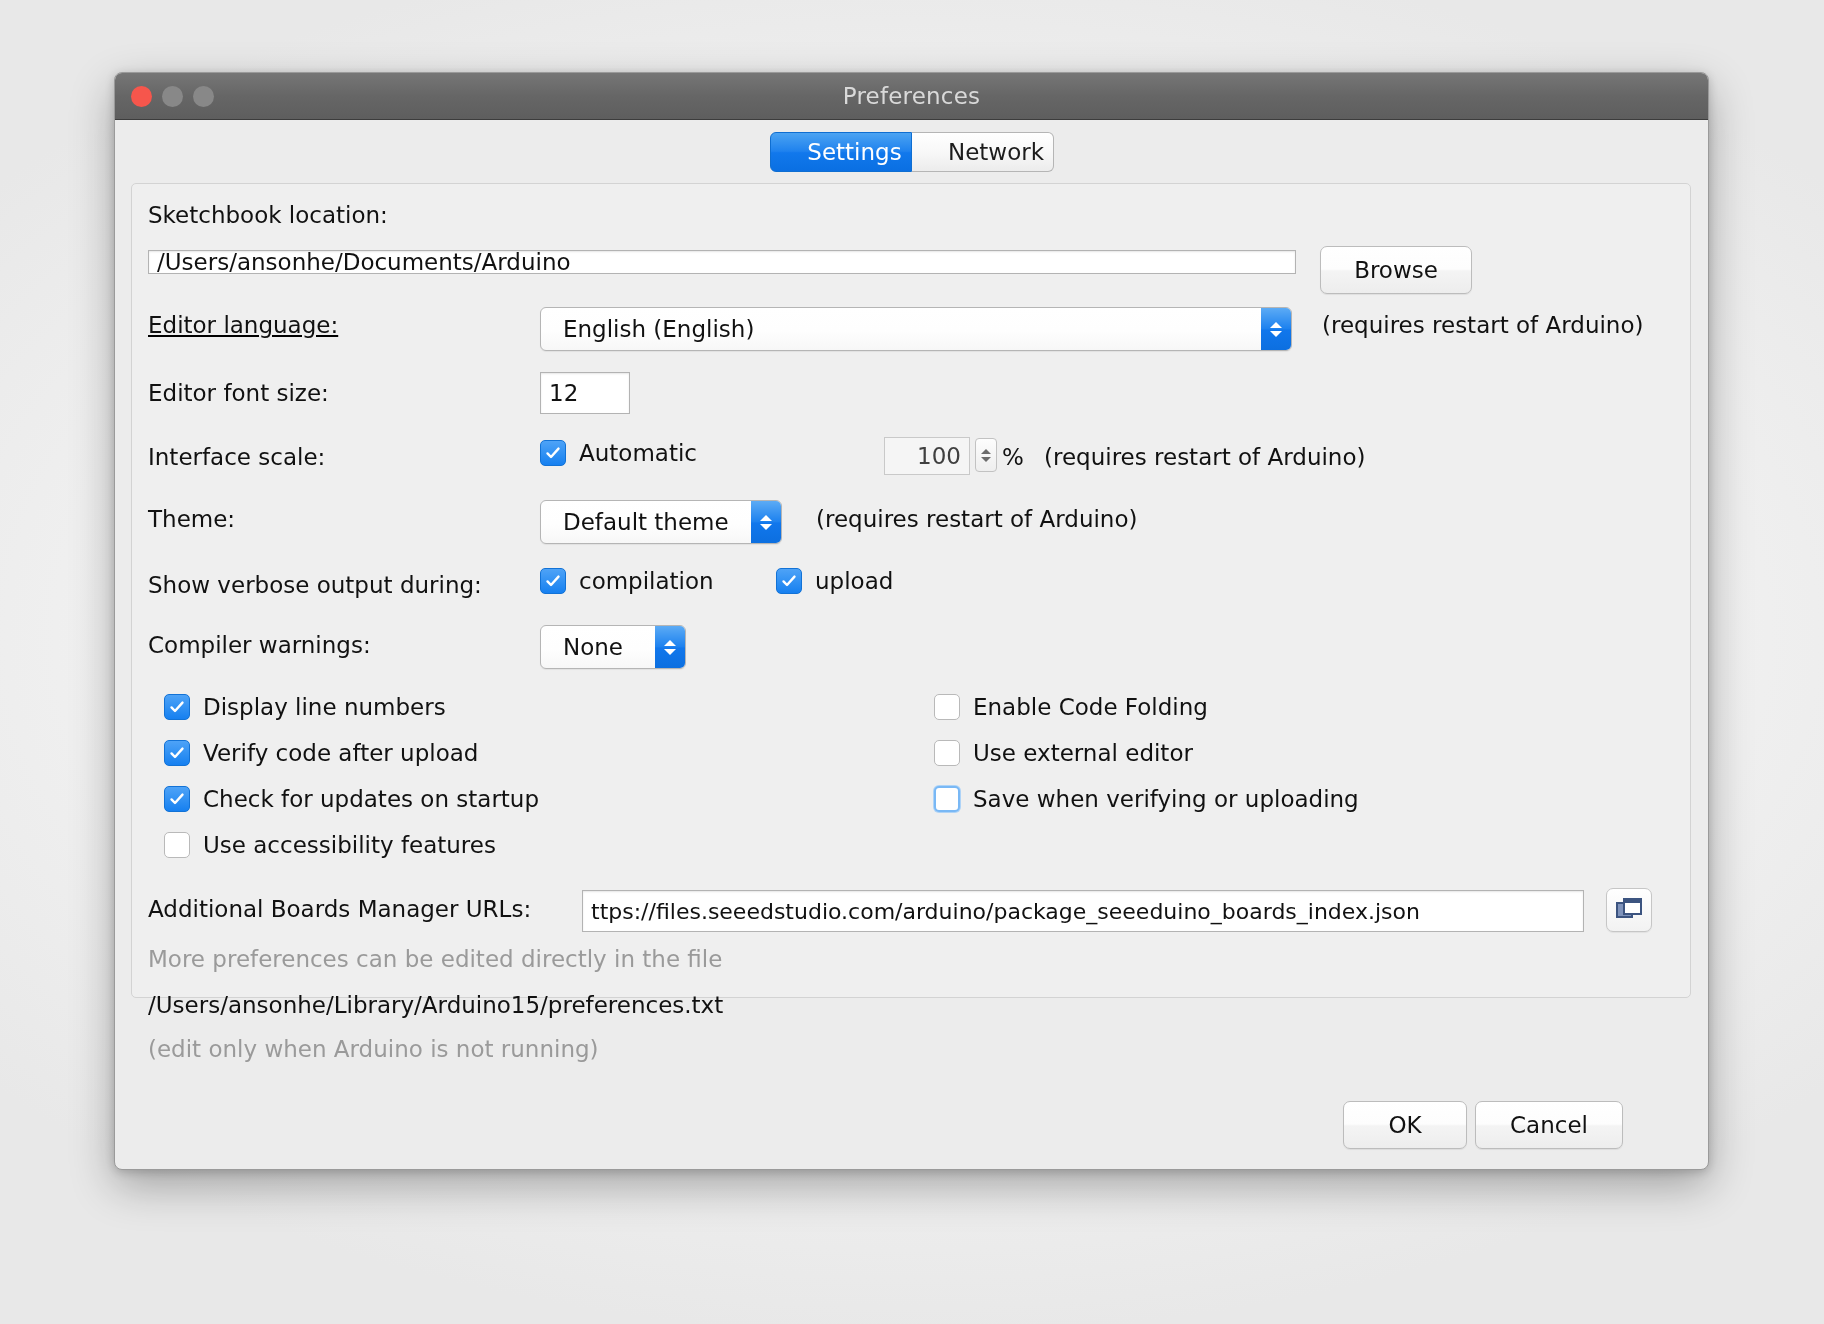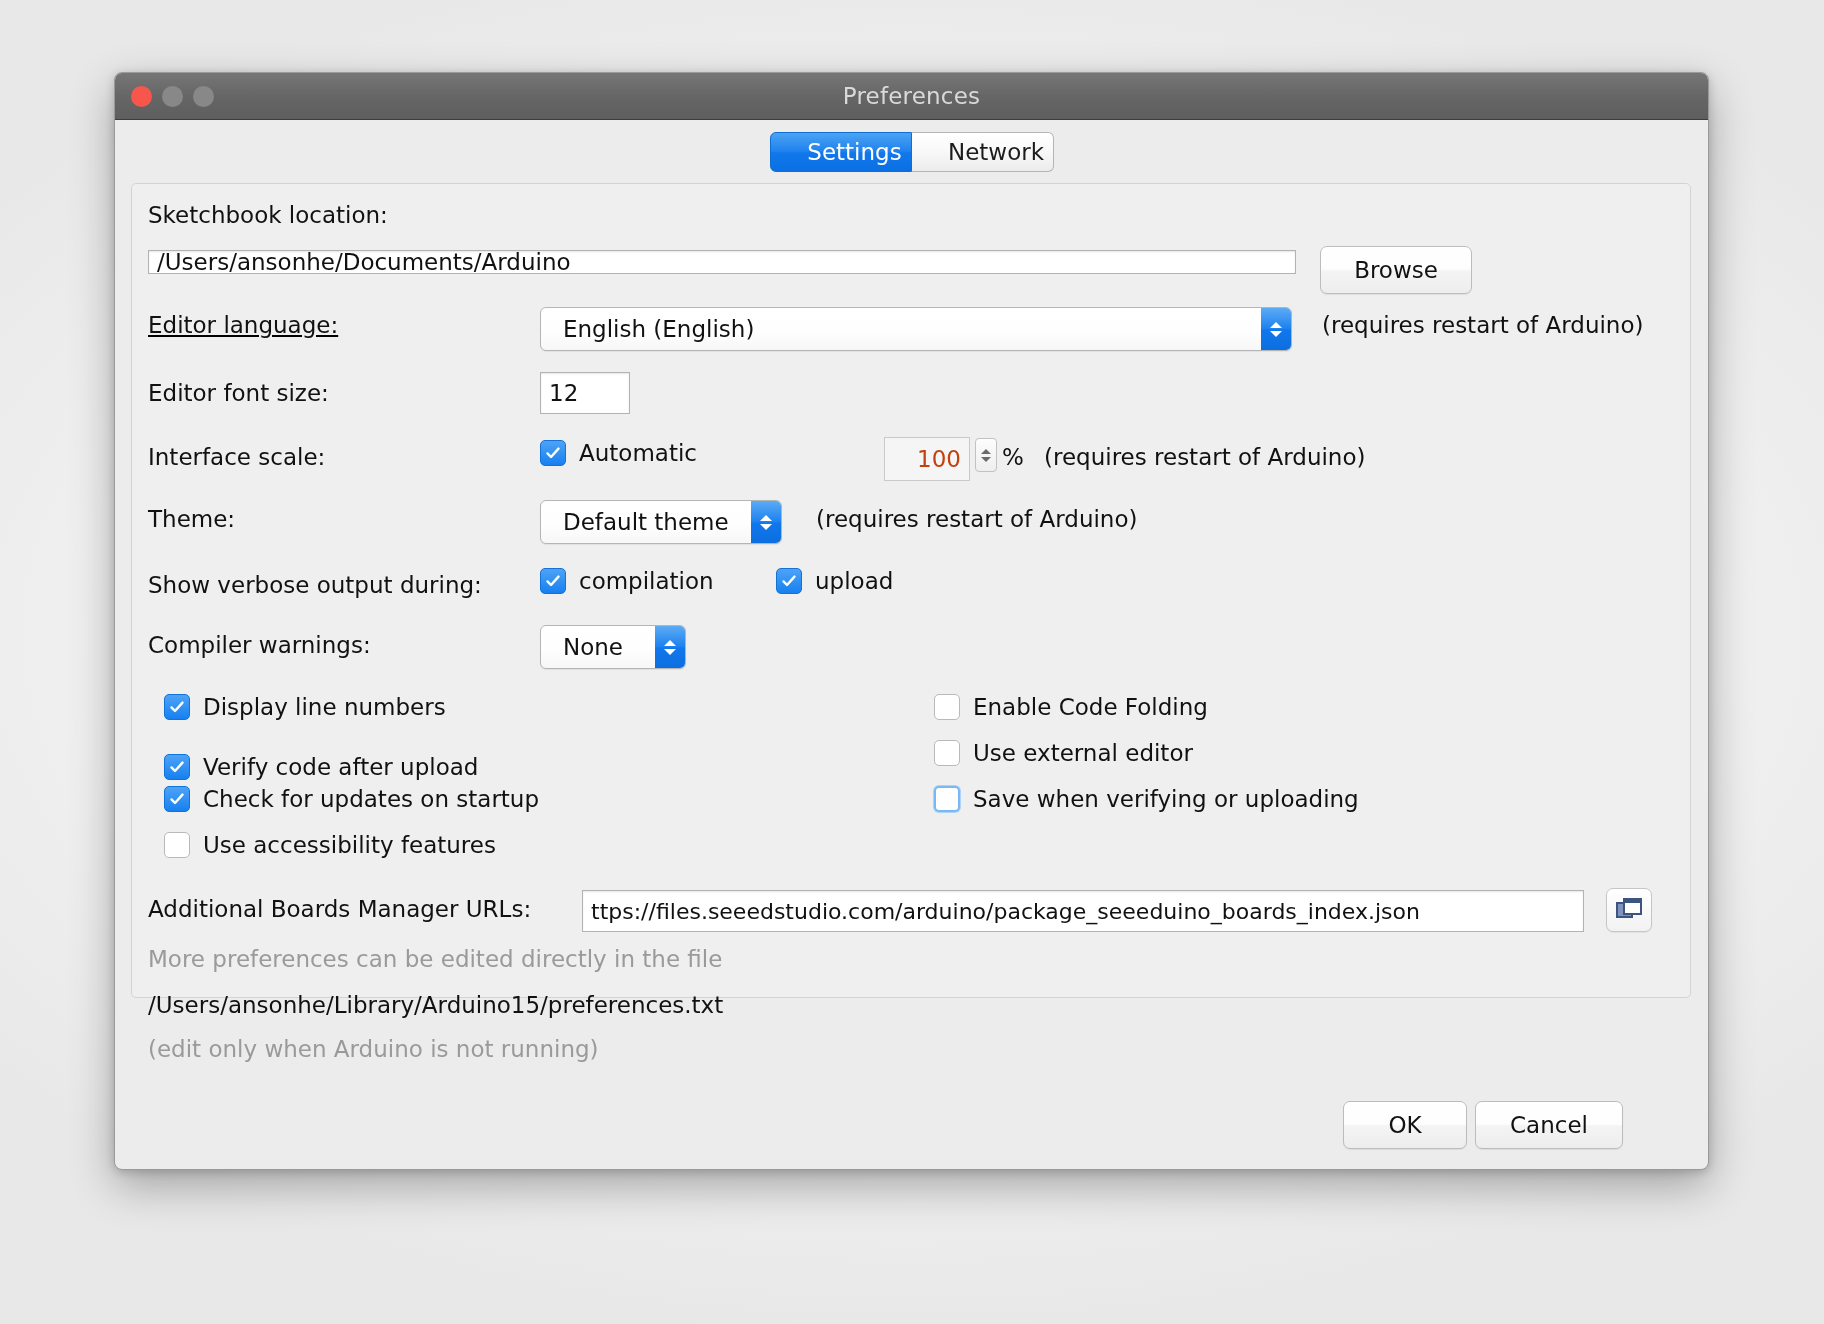--- a/index.html
+++ b/index.html
@@ -329,21 +329,21 @@
       <span class="label">Interface scale:</span>
     </div>
     <div class="cb-item" style="position:absolute; left:408px; top:256px;justify-content:space-between;">
       <span class="cb on">
         <svg width="18" height="18" viewBox="0 0 18 18" aria-hidden="true">
             <path d="M3.5 9.4 L7 13 L14.5 4.6" fill="none" stroke="#ffffff" stroke-width="2.4" stroke-linecap="round" stroke-linejoin="round"></path>
           </svg>
       </span>
       <span class="cb-label">Automatic</span>
     </div>
-    <div class="text-input" style="position:absolute; left:752px; top:253px; width:86px; height:44px; justify-content:flex-end; color:#c2410c; border-color:#c9c9c9; background:#f5f5f5;">
+    <div class="text-input" style="position:absolute; left:752px; top:253px; width:86px; height:38px; justify-content:flex-end; color:#404040; border-color:#c9c9c9; background:#f5f5f5;">
       <span>100</span>
     </div>
     <div class="stepper" style="position:absolute; left:843px; top:254px;">
       <span class="chev up sm gray"></span>
       <span class="chev down sm gray"></span>
     </div>
     <div class="row" style="left:870px; top:260px;">
       <span class="label">%</span>
     </div>
     <div class="row" style="left:912px; top:260px;">
@@ -396,21 +396,21 @@
     </div>
 
     <div class="cb-item" style="position:absolute; left:32px; top:510px;">
       <span class="cb on">
         <svg width="18" height="18" viewBox="0 0 18 18" aria-hidden="true">
             <path d="M3.5 9.4 L7 13 L14.5 4.6" fill="none" stroke="#ffffff" stroke-width="2.4" stroke-linecap="round" stroke-linejoin="round"></path>
           </svg>
       </span>
       <span class="cb-label">Display line numbers</span>
     </div>
-    <div class="cb-item" style="position:absolute; left:32px; top:556px;margin-top:14px;">
+    <div class="cb-item" style="position:absolute; left:32px; top:556px;">
       <span class="cb on">
         <svg width="18" height="18" viewBox="0 0 18 18" aria-hidden="true">
             <path d="M3.5 9.4 L7 13 L14.5 4.6" fill="none" stroke="#ffffff" stroke-width="2.4" stroke-linecap="round" stroke-linejoin="round"></path>
           </svg>
       </span>
       <span class="cb-label">Verify code after upload</span>
     </div>
     <div class="cb-item" style="position:absolute; left:32px; top:602px;">
       <span class="cb on">
         <svg width="18" height="18" viewBox="0 0 18 18" aria-hidden="true">

